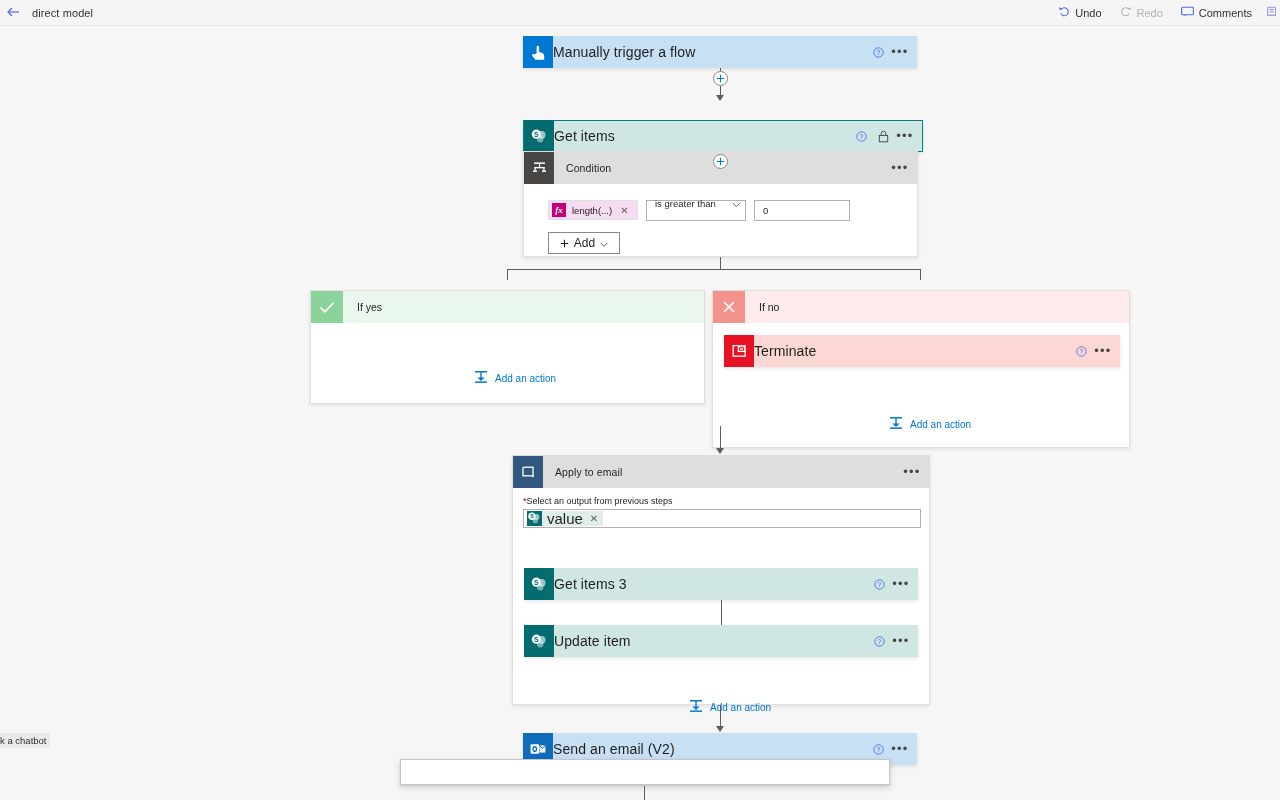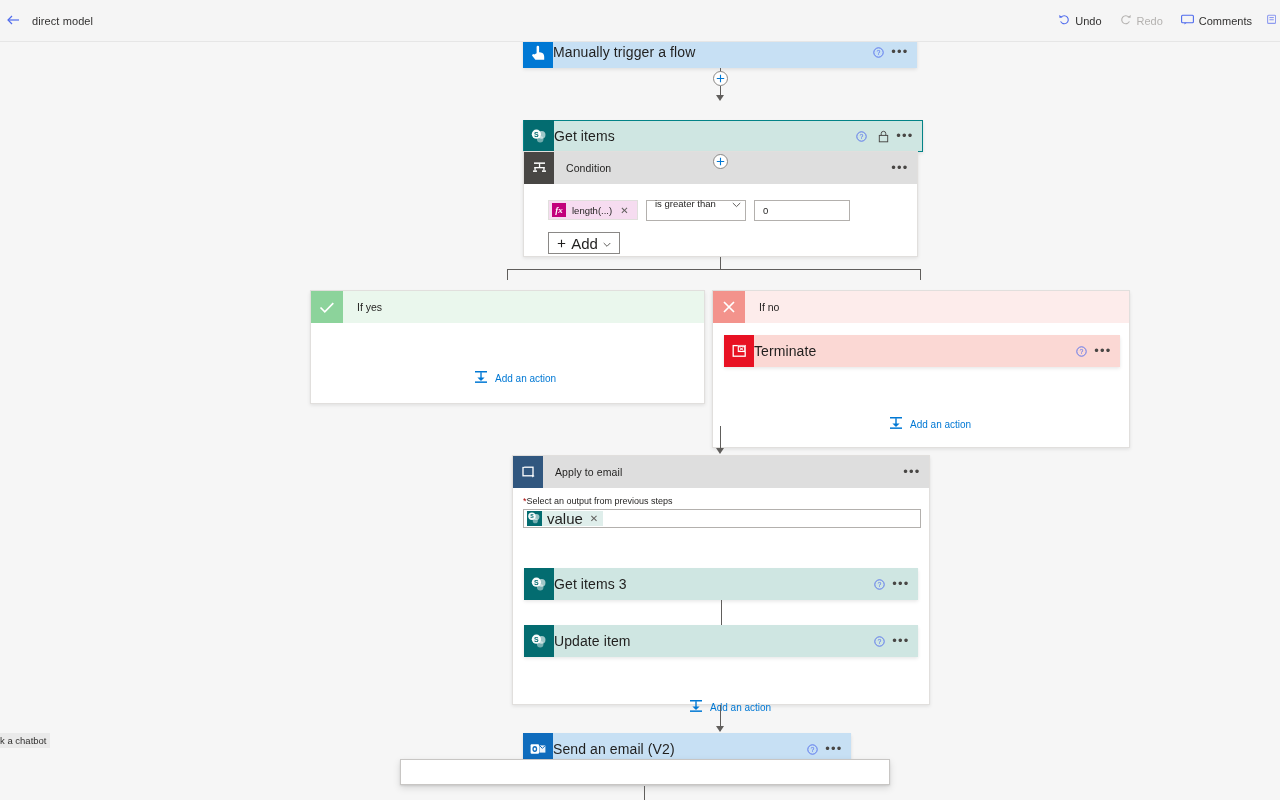--- a/index.html
+++ b/index.html
@@ -6,21 +6,21 @@
   html, body {
     width: 1280px; height: 800px;
     font-family: "Liberation Sans", sans-serif;
     background: #f6f6f6;
     overflow: hidden;
   }
 
   
   .topbar {
     position: absolute; top: 0; left: 0;
-    width: 1280px; height: 42px;
+    width: 1280px; height: 26px;
     background: #f5f5f5;
     border-bottom: 1px solid #e6e6e6;
     display: flex; align-items: center;
     z-index: 50;
   }
   .back-icon {
     width: 22px; margin-left: 2px;
     display: flex; align-items: center; justify-content: center;
   }
   .flow-title {
@@ -118,21 +118,21 @@
     width: 96px; height: 21px; background: #fff;
     border: 1px solid #b3b0ad; display: flex; align-items: center;
     padding-left: 8px;
   }
   .input-text { font-size: 9.5px; color: #201f1e; }
   .add-btn {
     margin-top: 11px; width: 72px; height: 22px; background: #fff;
     border: 1px solid #8a8886; display: flex; align-items: center;
     justify-content: center; gap: 5px; cursor: pointer;
   }
-  .add-btn-text { font-size: 15px; color: #201f1e; text-align: center; }
+  .add-btn-text { font-size: 12px; color: #201f1e; text-align: center; }
 
   
   .branch { position: absolute; background: #fff; border: 1px solid #e1dfdd;
     box-shadow: 0 .3px .9px rgba(0,0,0,.07), 0 1.6px 3.6px rgba(0,0,0,.09); }
   .branch-head { display: flex; align-items: center; height: 32px; }
   .branch-badge { width: 32px; height: 32px; display: flex; align-items: center; justify-content: center; }
   .branch-title { font-size: 10.5px; color: #201f1e; padding-left: 14px; }
 
   .add-action {
     display: flex; align-items: center; gap: 7px; cursor: pointer;
@@ -514,21 +514,21 @@
           <rect x="1" y="11.4" width="12" height="1.5" fill="#0078d4"></rect>
         </svg>
       </span>
       <span class="add-action-text">Add an action</span>
     </div>
   </div>
 
   <div class="conn" style="left:720px; top:679px; height:26px;"></div>
   <div class="arrowhead" style="left:716px; top:700px;"></div>
 
-  <div class="node" style="left:523px; top:707px; width:328px; background:#c7e0f4;justify-content:center;">
+  <div class="node" style="left:523px; top:707px; width:394px; background:#c7e0f4;justify-content:center;">
     <div class="node-ico" style="background:#0f6cbd;">
       <svg width="16" height="14" viewBox="0 0 16 14">
         <rect x="0.6" y="2.2" width="8.4" height="9.6" rx="1" fill="#fff"></rect>
         <ellipse cx="4.8" cy="7" rx="2.4" ry="3" fill="#0f6cbd"></ellipse>
         <ellipse cx="4.8" cy="7" rx="1.1" ry="1.6" fill="#fff"></ellipse>
         <rect x="9.4" y="3.4" width="6" height="7.2" fill="#fff" opacity="0.92"></rect>
         <path d="M9.4 3.4 L12.4 6.4 L15.4 3.4" fill="none" stroke="#0f6cbd" stroke-width="1"></path>
       </svg>
     </div>
     <div class="node-title">Send an email (V2)</div>

